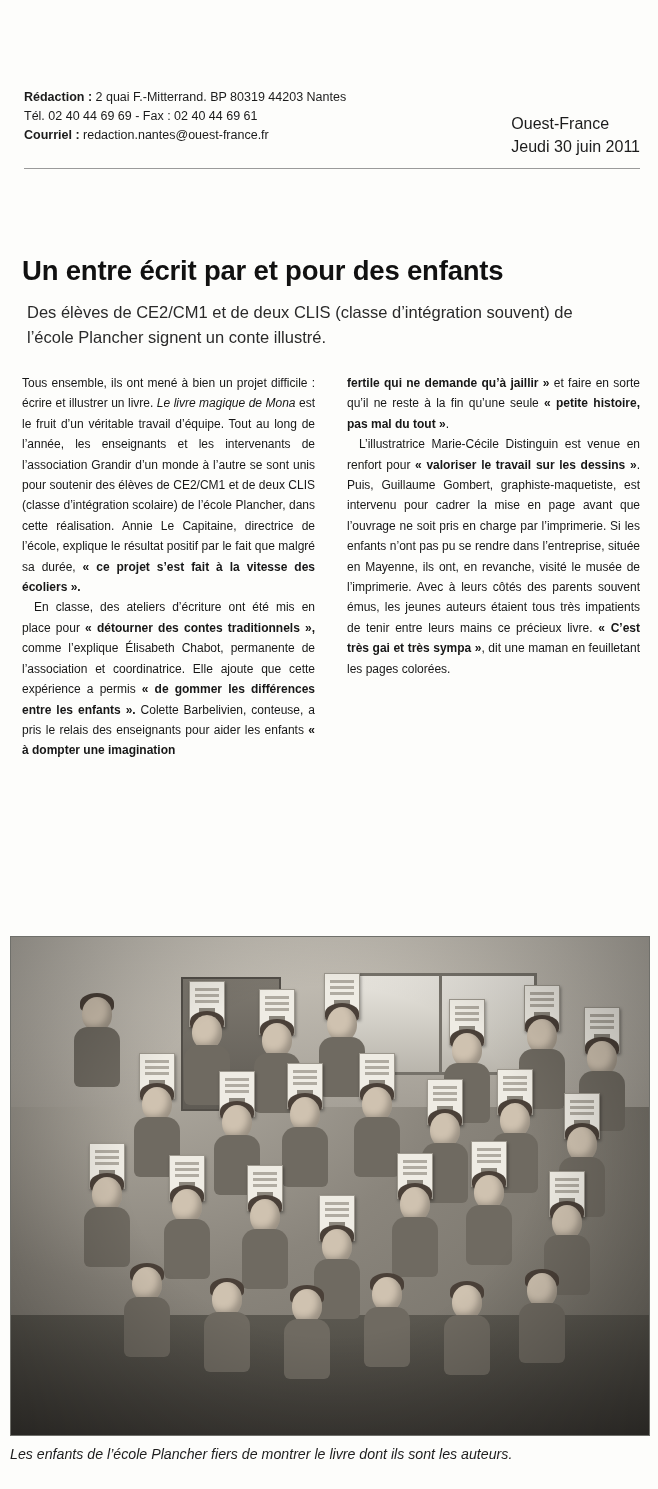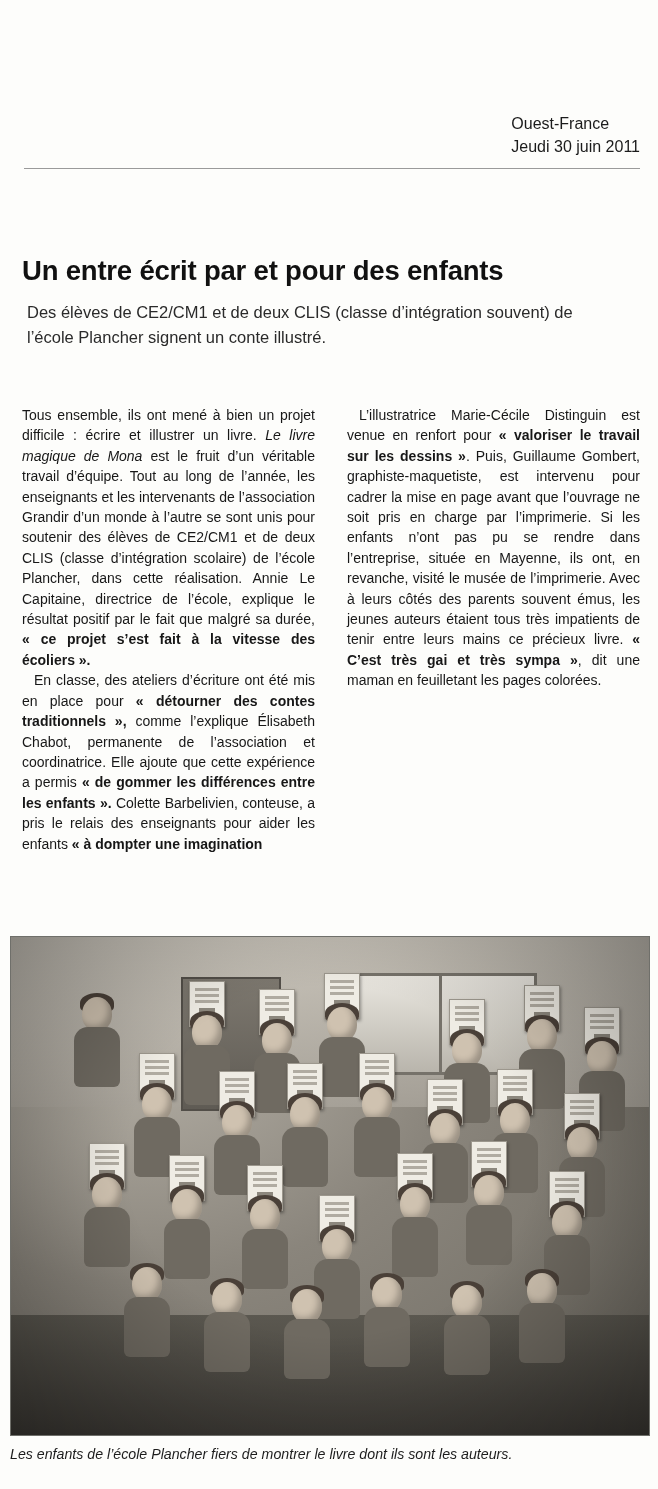--- a/index.html
+++ b/index.html
@@ -83,25 +83,24 @@
     position: absolute;
     left: 22px;
     top: 373px;
     width: 618px;
     height: 560px;
   }
   .col {
     position: absolute;
     top: 0;
     width: 293px;
-    font-size: 14px;
+    font-size: 12px;
     line-height: 20.4px;
     text-align: justify;
     color: #171717;
-    margin-top: 32px;
   }
   .col.left  { left: 0; }
   .col.right { left: 325px; }
   .col p { margin: 0; }
   .col p.indent { text-indent: 12px; }
   .col b { font-weight: bold; }
   .col i { font-style: italic; }
 
   
   .photo {
@@ -218,36 +217,46 @@
     font-style: italic;
     color: #1d1d1d;
   }
 </style>
 </head>
 <body>
 
 <div class="page">
 
   <div class="masthead">
+    <div class="masthead-left">
+      <div>
+        <span class="lbl">Rédaction :</span><span> 2 quai F.-Mitterrand. BP 80319 44203 Nantes</span>
+      </div>
+      <div>Tél. 02 40 44 69 69 - Fax : 02 40 44 69 61</div>
+      <div>
+        <span class="lbl">Courriel :</span><span> redaction.nantes@ouest-france.fr</span>
+      </div>
+    </div>
     <div class="masthead-right">
       <div>Ouest-France</div>
       <div>Jeudi 30 juin 2011</div>
     </div>
   </div>
   <div class="rule"></div>
 
   <div class="headline">Un entre écrit par et pour des enfants</div>
   <div class="standfirst">Des élèves de CE2/CM1 et de deux CLIS (classe d’intégration souvent) de l’école Plancher signent un conte illustré.</div>
 
   <div class="cols">
     <div class="col left">
       <p><span>Tous ensemble, ils ont mené à bien un projet difficile : écrire et illustrer un livre. </span><i>Le livre magique de Mona</i><span> est le fruit d’un véritable travail d’équipe. Tout au long de l’année, les enseignants et les intervenants de l’association Grandir d’un monde à l’autre se sont unis pour soutenir des élèves de CE2/CM1 et de deux CLIS (classe d’intégration scolaire) de l’école Plancher, dans cette réalisation. Annie Le Capitaine, directrice de l’école, explique le résultat positif par le fait que malgré sa durée, </span><b>« ce projet s’est fait à la vitesse des écoliers ».</b></p>
       <p class="indent"><span>En classe, des ateliers d’écriture ont été mis en place pour </span><b>« détourner des contes traditionnels »,</b><span> comme l’explique Élisabeth Chabot, permanente de l’association et coordinatrice. Elle ajoute que cette expérience a permis </span><b>« de gommer les différences entre les enfants ».</b><span> Colette Barbelivien, conteuse, a pris le relais des enseignants pour aider les enfants </span><b>« à dompter une imagination</b></p>
     </div>
     <div class="col right">
+      <p><b>fertile qui ne demande qu’à jaillir »</b><span> et faire en sorte qu’il ne reste à la fin qu’une seule </span><b>« petite histoire, pas mal du tout »</b><span>.</span></p>
       <p class="indent"><span>L’illustratrice Marie-Cécile Distinguin est venue en renfort pour </span><b>« valoriser le travail sur les dessins »</b><span>. Puis, Guillaume Gombert, graphiste-maquetiste, est intervenu pour cadrer la mise en page avant que l’ouvrage ne soit pris en charge par l’imprimerie. Si les enfants n’ont pas pu se rendre dans l’entreprise, située en Mayenne, ils ont, en revanche, visité le musée de l’imprimerie. Avec à leurs côtés des parents souvent émus, les jeunes auteurs étaient tous très impatients de tenir entre leurs mains ce précieux livre. </span><b>« C’est très gai et très sympa »</b><span>, dit une maman en feuilletant les pages colorées.</span></p>
       <p style="height:14px"></p>
     </div>
   </div>
 
   <div class="photo">
     <div class="bg"></div>
     <div class="wall"></div>
     <div class="door"></div>
     <div class="window"></div>

